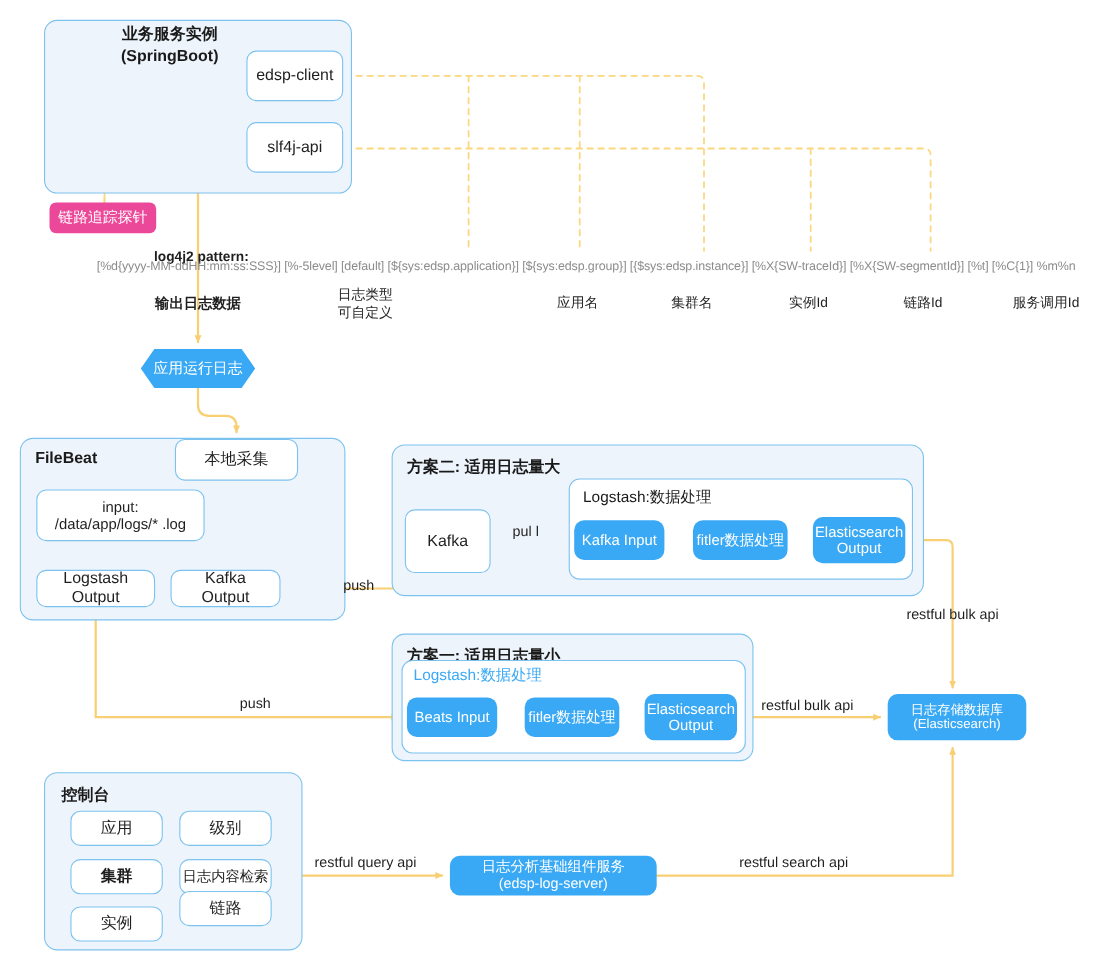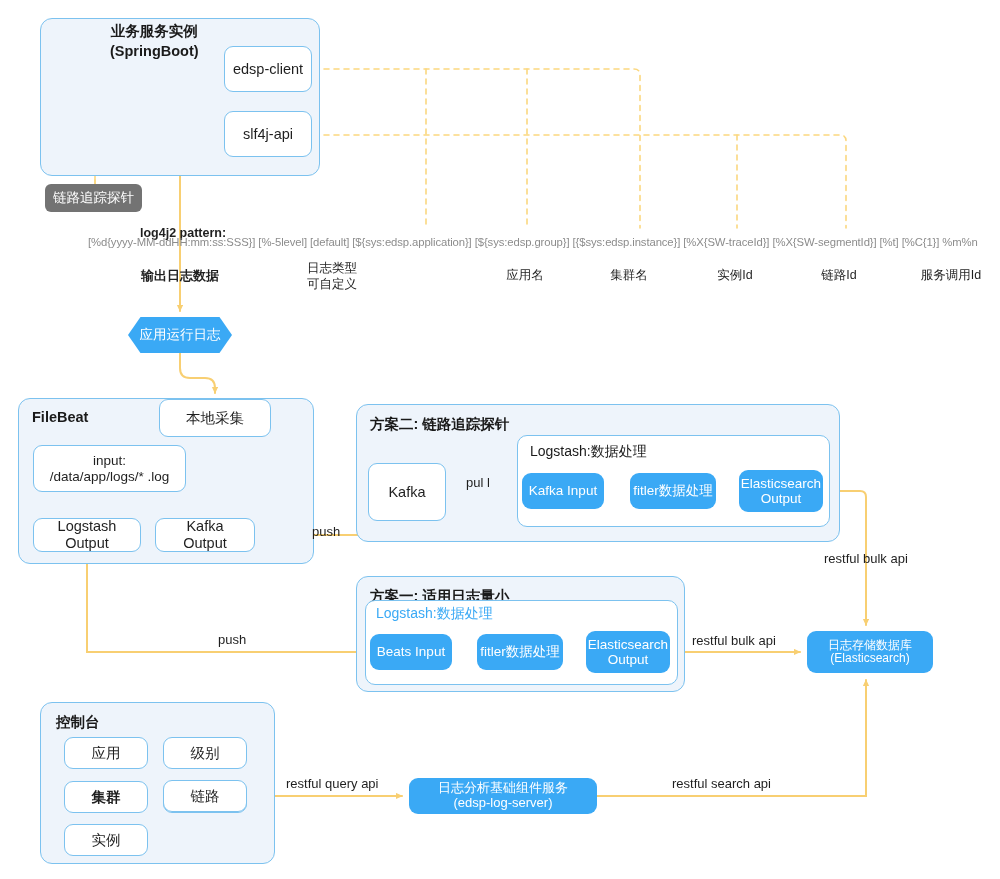--- a/index.html
+++ b/index.html
@@ -91,21 +91,21 @@
 
   
   #svc-panel{left:40px;top:18px;width:280px;height:158px;}
   #svc-title{left:110px;top:22px;text-align:center;line-height:1.35;white-space:pre-line;}
   #mdc-label{left:95px;top:92px;}
   #edsp-client{left:224px;top:46px;width:88px;height:46px;}
   #slf4j-api{left:224px;top:111px;width:88px;height:46px;}
 
   #probe-badge{
     position:absolute;left:45px;top:184px;width:97px;height:28px;
-    background:#737373;border-radius:6px;color:#fff;font-size:13.5px;
+    background:#ec4899;border-radius:6px;color:#fff;font-size:13.5px;
     display:flex;align-items:center;justify-content:center;
   }
 
   #log4j-title{left:140px;top:224px;font-weight:bold;font-size:12.5px;color:#1f1f1f;}
   #log4j-pattern{
     position:absolute;left:88px;top:236px;width:905px;
     font-size:11.3px;color:#8c8c8c;white-space:nowrap;letter-spacing:-0.1px;
   }
 
   #lbl-out{left:134px;top:268px;width:92px;font-weight:bold;font-size:13px;}
@@ -154,21 +154,21 @@
   #es-store{left:807px;top:631px;width:126px;height:42px;font-size:12px;}
 
   
   #con-panel{left:40px;top:702px;width:235px;height:162px;}
   #con-title{left:56px;top:713px;}
   #c-app{left:64px;top:737px;width:84px;height:32px;}
   #c-level{left:163px;top:737px;width:84px;height:32px;}
   #c-group{left:64px;top:781px;width:84px;height:32px;font-weight:bold;}
   #c-search{left:163px;top:781px;width:84px;height:32px;font-size:13px;}
   #c-inst{left:64px;top:824px;width:84px;height:32px;}
-  #c-trace{left:163px;top:780px;width:84px;height:32px;}
+  #c-trace{left:163px;top:810px;width:84px;height:32px;}
 
   #log-server{left:409px;top:778px;width:188px;height:36px;font-size:13px;}
 
   
   #e-push1{left:312px;top:524px;}
   #e-push2{left:218px;top:632px;}
   #e-pull{left:466px;top:475px;}
   #e-bulk1{left:824px;top:551px;}
   #e-bulk2{left:692px;top:633px;}
   #e-query{left:286px;top:776px;}
@@ -259,21 +259,21 @@
   <div class="panel-title" id="fb-title">FileBeat</div>
   <div class="wbox" id="fb-input" style="white-space:pre-line">input:
 /data/app/logs/* .log</div>
   <div class="wbox" id="fb-local">本地采集</div>
   <div class="wbox" id="fb-logstash-out" style="white-space:pre-line">Logstash
 Output</div>
   <div class="wbox" id="fb-kafka-out" style="white-space:pre-line">Kafka
 Output</div>
 
   <div class="panel" id="s2-panel"></div>
-  <div class="panel-title" id="s2-title">方案二: 链路追踪探针</div>
+  <div class="panel-title" id="s2-title">方案二: 适用日志量大</div>
   <div class="wbox" id="s2-kafka">Kafka</div>
   <div class="innerpanel" id="s2-logstash-panel"></div>
   <div class="panel-title" id="s2-logstash-title">Logstash:数据处理</div>
   <div class="bluebox" id="s2-kafka-input">Kafka Input</div>
   <div class="bluebox" id="s2-filter">fitler数据处理</div>
   <div class="bluebox" id="s2-es-out">Elasticsearch
 Output</div>
 
   <div class="panel" id="s1-panel"></div>
   <div class="panel-title" id="s1-title">方案一: 适用日志量小</div>

